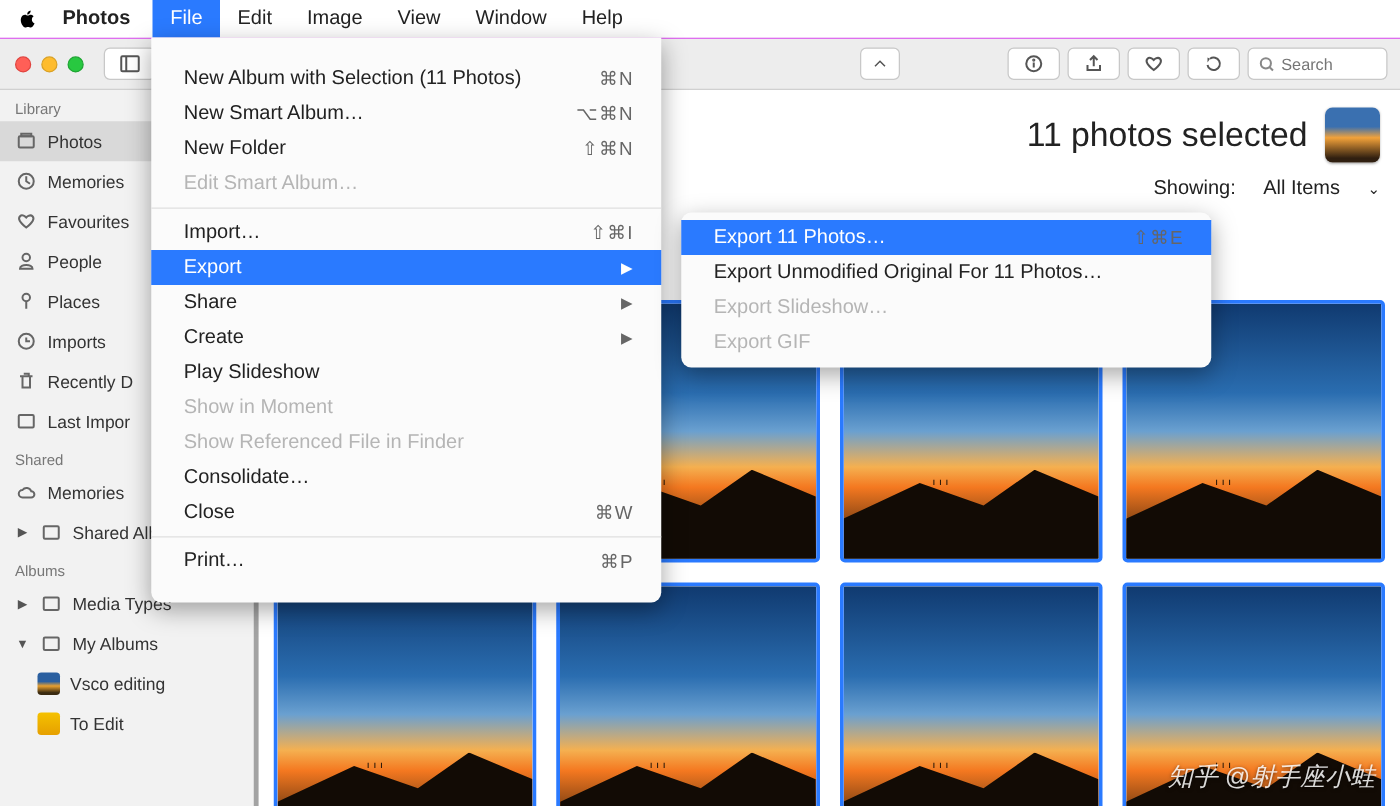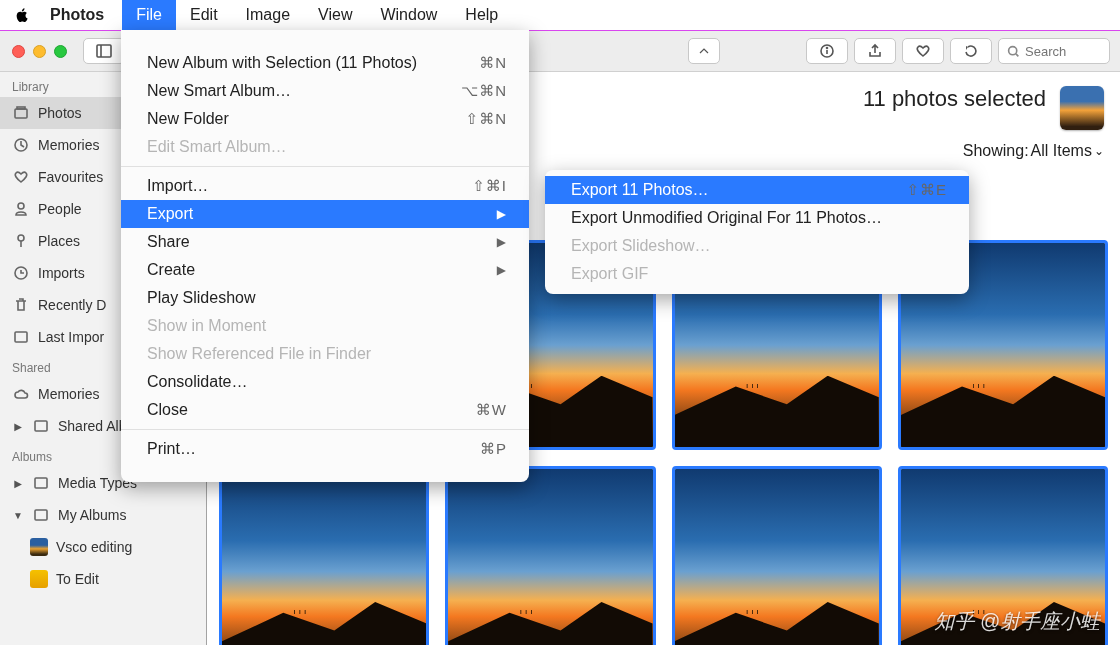--- a/index.html
+++ b/index.html
@@ -19,36 +19,36 @@
   .min { background:#febc2e; border:1px solid #d9a126; }
   .max { background:#28c840; border:1px solid #1fa533; }
   .toolbtn { width:42px; height:26px; border:1px solid #c8c8c8; border-radius:5px; background:#fff; display:flex; align-items:center; justify-content:center; margin-right:6px; }
   .toolbtn svg { width:16px; height:16px; stroke:#555; fill:none; stroke-width:1.6; }
   .spacer { flex:1; }
   .search { display:flex; align-items:center; border:1px solid #c8c8c8; border-radius:5px; background:#fff; padding:0 8px; height:26px; width:112px; color:#888; }
   .search svg { width:13px; height:13px; stroke:#888; fill:none; stroke-width:2; margin-right:5px;}
   .search input { border:none; outline:none; font-size:13px; width:70px; color:#555; background:transparent; }
   
   .content { display:flex; height: calc(645px - 72px); }
-  .sidebar { width:207px; background:#f2f2f2; border-right:1px solid #a3a3a3; overflow:hidden; font-size:14px; color:#333; }
+  .sidebar { width:207px; background:#f2f2f2; border-right:4px solid #a3a3a3; overflow:hidden; font-size:14px; color:#333; }
   .sidebar .sec { color:#777; font-size:12px; padding: 8px 12px 3px 12px; }
   .sidebar .item { display:flex; align-items:center; padding: 5px 8px 5px 12px; gap:8px; height:32px; }
   .sidebar .item.active { background:#d9d9d9; }
   .sidebar .item .ico { width:18px; height:18px; display:flex; align-items:center; justify-content:center; }
   .sidebar .item .ico svg { width:16px; height:16px; stroke:#666; fill:none; stroke-width:1.6; }
   .sidebar .sub { padding-left:30px; }
   .discl { display:inline-block; width:12px; text-align:center; color:#555; font-size:10px; }
   .thumb-sm { width:18px; height:18px; border-radius:3px; background:linear-gradient(#2a5fa0 40%, #e8a030 60%, #3a2a10 90%); }
   .thumb-sm.yellow { background:linear-gradient(#f5c100, #e6a000); }
   
   .main { flex:1; position:relative; overflow:hidden; background:#fff; }
   .header { position:absolute; top:0; right:0; display:flex; flex-direction:column; align-items:flex-end; padding: 14px 16px; z-index:3; }
-  .selcount { font-size:22px; display:flex; gap:14px; }
+  .selcount { font-size:27px; display:flex; align-items:center; gap:14px; }
   .sel-thumb { width:44px; height:44px; border-radius:6px; background:linear-gradient(#3a70b0 35%, #f3a23a 55%, #301f10 92%); box-shadow:0 1px 2px rgba(0,0,0,0.3);}
-  .showing { font-size:16px; margin-top:12px; display:flex; align-items:center; gap:2px;}
+  .showing { font-size:16px; margin-top:12px; display:flex; align-items:center; gap:22px;}
   .showing .val { font-weight:500; }
   .grid { position:absolute; top:168px; left:12px; right:12px; display:grid; grid-template-columns: repeat(4, 1fr); gap:16px; }
   .photo { aspect-ratio: 1/1; border-radius:4px; border:3px solid #2a7aff; overflow:hidden; position:relative; }
   .photo .sky { position:absolute; inset:0; background: linear-gradient(to bottom, #103a70 0%, #2a6db0 35%, #6aa0d0 50%, #f5b050 64%, #f47820 72%, #1a1208 100%); }
   .photo .hill { position:absolute; bottom:0; left:0; right:0; height:35%; background:#120b05; clip-path: polygon(0 100%, 0 55%, 30% 15%, 55% 40%, 75% 0%, 100% 30%, 100% 100%); }
   .photo .ppl { position:absolute; bottom:28%; left:35%; font-size:8px; color:#000; letter-spacing:3px; }
   
   .dropdown { position:absolute; top:30px; left:121px; width:408px; background:#fbfbfb; box-shadow: 0 6px 20px rgba(0,0,0,0.35); border-radius:0 0 8px 8px; padding:19px 0; z-index:100; font-size:16px; }
   .dropdown .mi { display:flex; align-items:center; padding: 4px 22px 4px 26px; height:28px; justify-content:space-between; }
   .dropdown .mi.disabled { color:#b5b5b5; }

